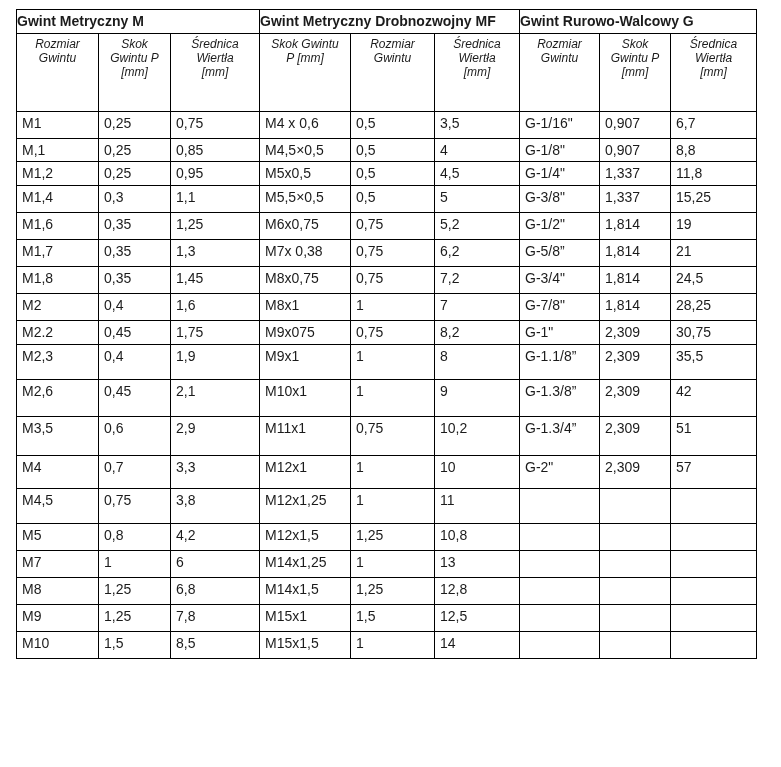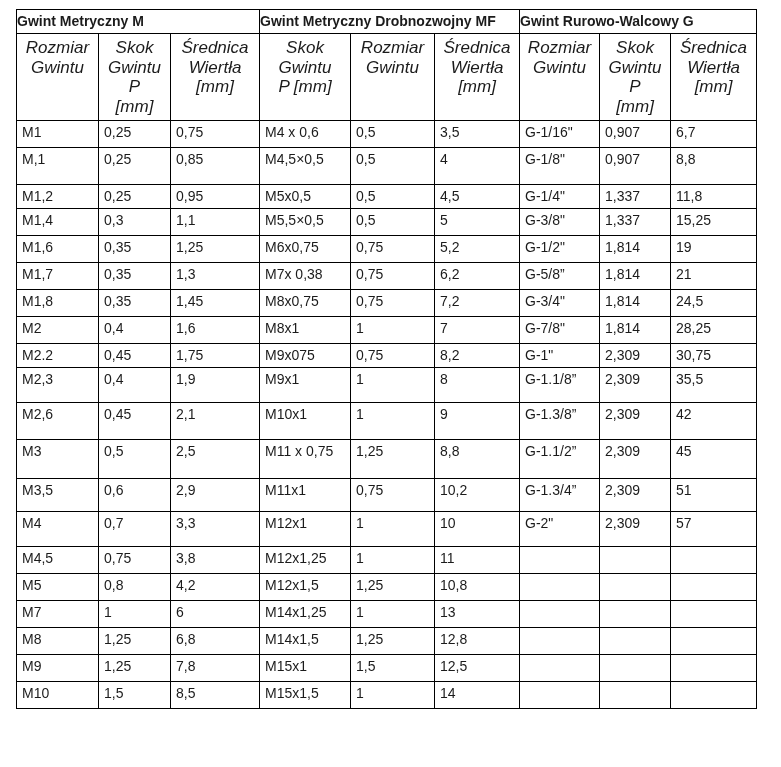--- a/index.html
+++ b/index.html
@@ -37,30 +37,30 @@
     padding: 2px 0;
     white-space: nowrap;
   }
   tr.column-header-row td {
     font-style: italic;
     text-align: center;
     vertical-align: top;
     height: 78px;
     padding: 4px 2px;
     white-space: pre-line;
-    font-size: 17px;
+    font-size: 12px;
   }
   tbody.data-rows td {
     text-align: left;
     vertical-align: top;
     padding: 3px 5px;
     white-space: nowrap;
   }
   tbody.data-rows tr { height: 27px; }
-  tbody.data-rows tr:nth-child(2)  { height: 37px; }
+  tbody.data-rows tr:nth-child(2)  { height: 23px; }
   tbody.data-rows tr:nth-child(3)  { height: 24px; }
   tbody.data-rows tr:nth-child(9)  { height: 24px; }
   tbody.data-rows tr:nth-child(10) { height: 35px; }
   tbody.data-rows tr:nth-child(11) { height: 37px; }
   tbody.data-rows tr:nth-child(12) { height: 39px; }
   tbody.data-rows tr:nth-child(13) { height: 33px; }
   tbody.data-rows tr:nth-child(14) { height: 35px; }
 </style>
 </head>
 <body>
@@ -226,31 +226,20 @@
           <td>0,45</td>
           <td>2,1</td>
           <td>M10x1</td>
           <td>1</td>
           <td>9</td>
           <td>G-1.3/8”</td>
           <td>2,309</td>
           <td>42</td>
         </tr>
         <tr>
-          <td>M3</td>
-          <td>0,5</td>
-          <td>2,5</td>
-          <td>M11 x 0,75</td>
-          <td>1,25</td>
-          <td>8,8</td>
-          <td>G-1.1/2”</td>
-          <td>2,309</td>
-          <td>45</td>
-        </tr>
-        <tr>
           <td>M3,5</td>
           <td>0,6</td>
           <td>2,9</td>
           <td>M11x1</td>
           <td>0,75</td>
           <td>10,2</td>
           <td>G-1.3/4”</td>
           <td>2,309</td>
           <td>51</td>
         </tr>

